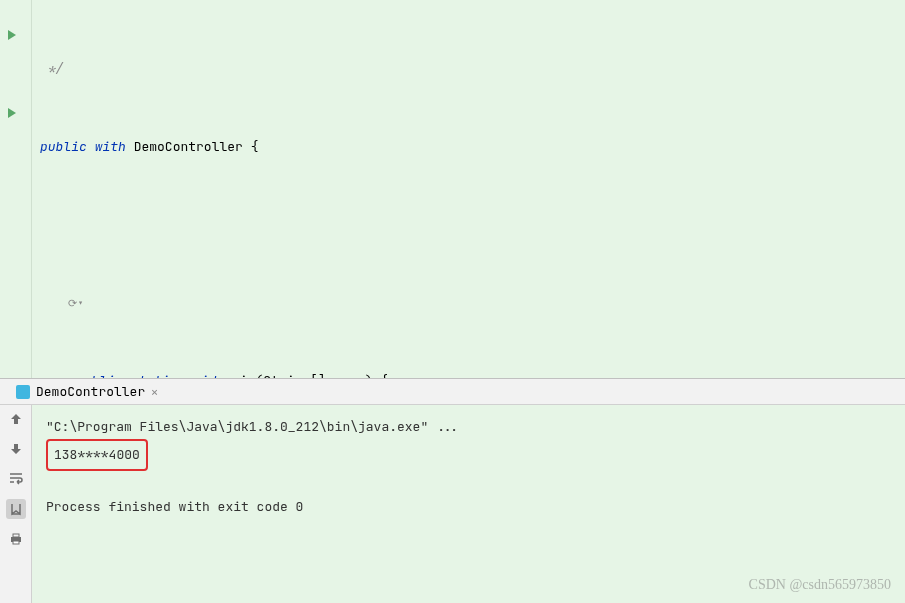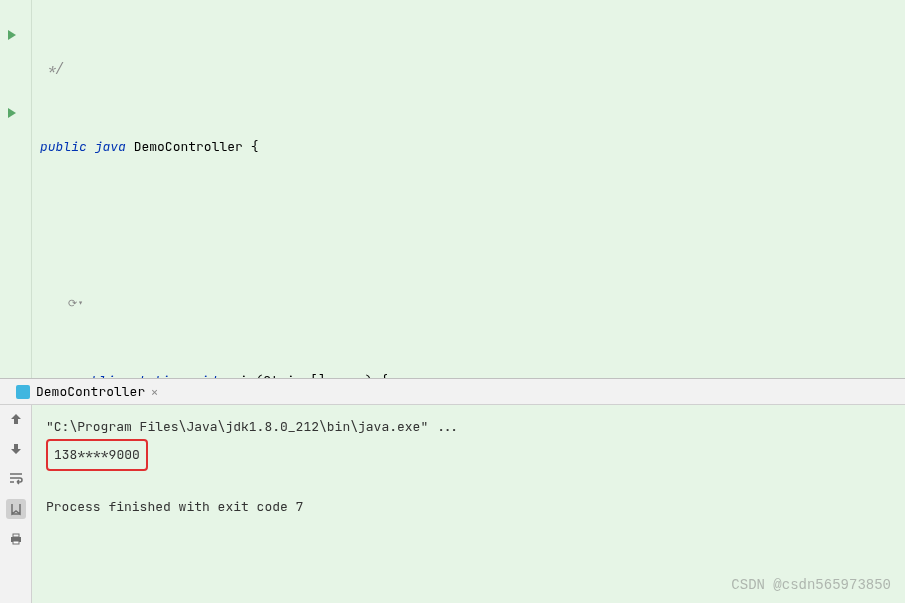--- a/index.html
+++ b/index.html
@@ -18,37 +18,37 @@
     .run-toolbar { width: 32px; background: #f2f2f2; border-right: 1px solid #d0d0d0; display: flex; flex-direction: column; align-items: center; padding-top: 4px; gap: 10px; }
     .toolbar-btn { width: 20px; height: 20px; display: flex; align-items: center; justify-content: center; color: #6e6e6e; cursor: pointer; }
     .toolbar-btn svg { width: 16px; height: 16px; }
     .run-content { flex: 1; background: #e6f5e6; }
     .tab-bar { height: 26px; background: #f2f2f2; border-bottom: 1px solid #d0d0d0; display: flex; align-items: center; padding-left: 8px; }
     .tab { display: flex; align-items: center; gap: 6px; padding: 0 8px; height: 100%; }
     .tab-icon { width: 14px; height: 14px; background: #40b6e0; border-radius: 2px; }
     .tab-close { color: #888; cursor: pointer; font-size: 11px; }
     .console { padding: 10px 14px; font-family: 'JetBrains Mono', 'Consolas', monospace; font-size: 13px; line-height: 24px; color: #333; }
     .output-highlight { border: 2px solid #e03030; border-radius: 4px; padding: 2px 6px; display: inline-block; }
-    .watermark { position: fixed; bottom: 10px; right: 14px; color: rgba(120,120,120,0.5); font-size: 14px; font-family: Liberation Mono, monospace; pointer-events: none; }
+    .watermark { position: fixed; bottom: 10px; right: 14px; color: rgba(120,120,120,0.5); font-size: 14px; font-family: Liberation Serif, serif; pointer-events: none; }
   </style>
 </head>
 <body>
 
 <div class="editor-area">
   <div class="gutter">
     <div class="gutter-icon" style="top:30px">
         <div class="run-triangle"></div>
       </div>
     <div class="gutter-icon" style="top:108px">
         <div class="run-triangle"></div>
       </div>
   </div>
   <div class="code-area">
     <div class="code-line"><span class="comment"> */</span></div>
-    <div class="code-line"><span><span class="kw">public</span> <span class="kw">java</span> <span>DemoController</span><span> {</span></span></div>
+    <div class="code-line"><span><span class="kw">public</span> <span class="kw">with</span> <span>DemoController</span><span> {</span></span></div>
     <div class="code-line"></div>
     <div class="code-line"><span style="padding-left:28px"><span class="refresh-icon">⟳▾</span></span></div>
     <div class="code-line"><span style="padding-left:36px"><span class="kw">public</span> <span class="kw">static</span> <span class="kw">void</span> <span>main</span><span>(String[] args) {</span></span></div>
     
     
     
     
     
     
     
@@ -93,20 +93,20 @@
         <svg viewBox="0 0 16 16">
           <rect x="3" y="6" width="10" height="5" fill="#6e6e6e"></rect>
           <rect x="5" y="3" width="6" height="3" fill="none" stroke="#6e6e6e"></rect>
           <rect x="5" y="10" width="6" height="3" fill="#fff" stroke="#6e6e6e"></rect>
         </svg>
       </div>
   </div>
   <div class="run-content">
     <div class="console">
       <div>"C:\Program Files\Java\jdk1.8.0_212\bin\java.exe" ...</div>
-      <div><span class="output-highlight">138****9000</span></div>
+      <div><span class="output-highlight">138****4000</span></div>
       <div style="height:24px"></div>
-      <div>Process finished with exit code 7</div>
+      <div>Process finished with exit code 0</div>
     </div>
   </div>
 </div>
 
 <div class="watermark">CSDN @csdn565973850</div>
 
 </body></html>

